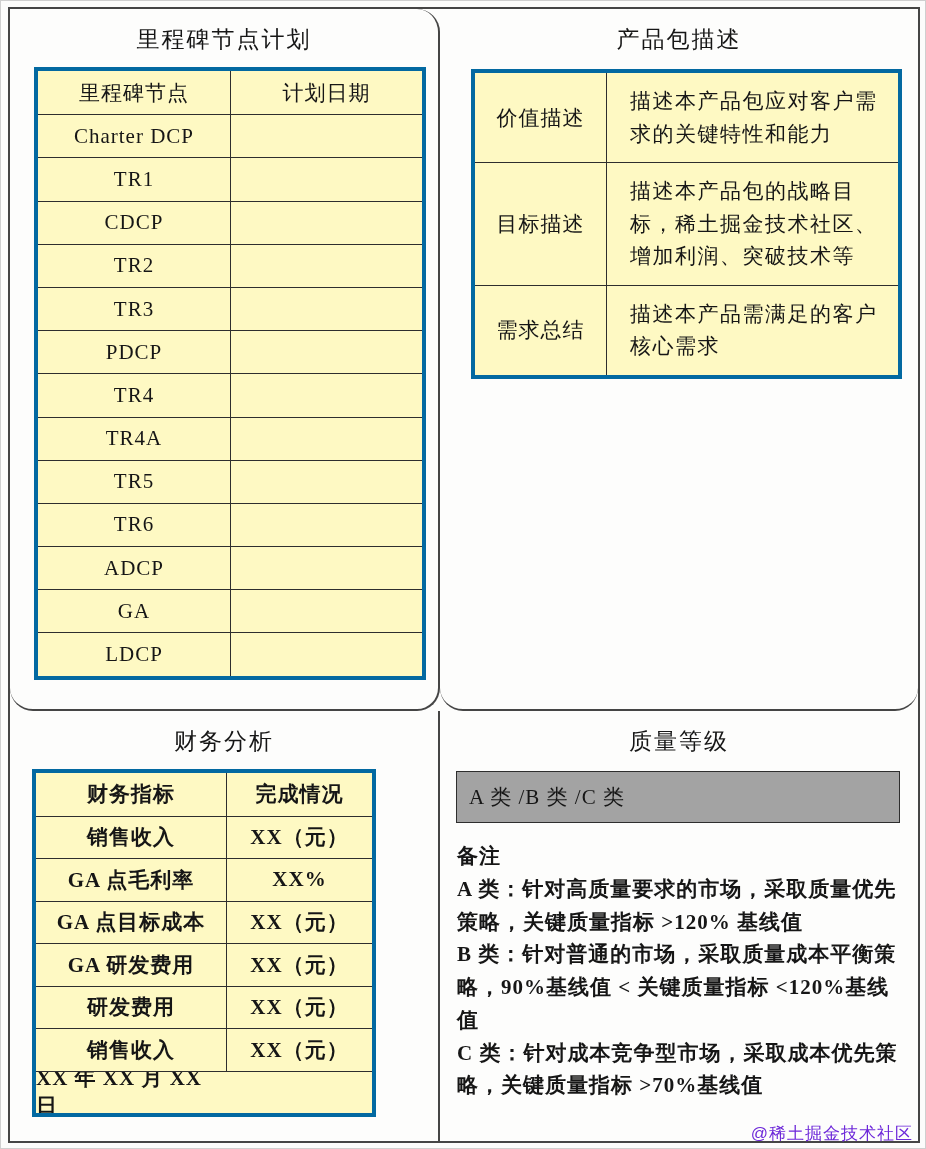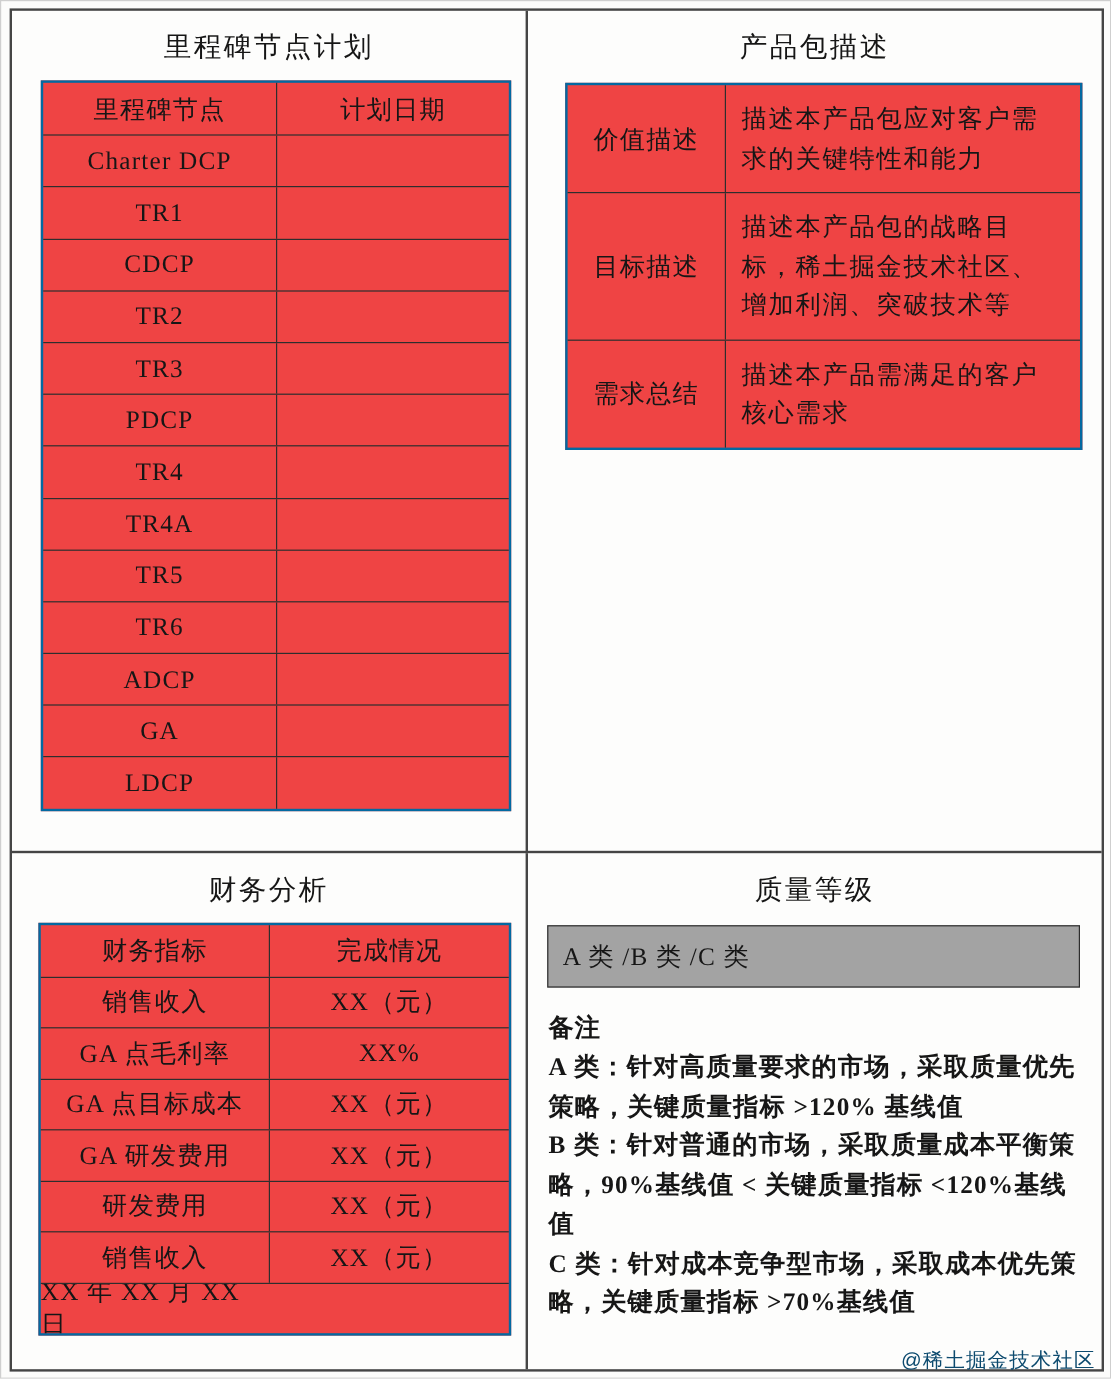--- a/index.html
+++ b/index.html
@@ -16,60 +16,60 @@
   .frame {
     position: absolute; left: 7px; top: 6px;
     width: 912px; height: 1136px;
     border: 2px solid #454545;
     display: grid;
     grid-template-columns: 430px 1fr;
     grid-template-rows: 702px 1fr;
     background: #fdfdfc;
   }
   .quad { position: relative; overflow: hidden; }
-  .q-tl, .q-tr { border-bottom: 2px solid #454545; }
+  .q-tl, .q-tr { border-bottom: 2px solid #454545; border-radius: 23px; }
   .q-tl, .q-bl { border-right: 2px solid #454545; }
 
   .sec-title {
     text-align: center;
     font-size: 23px;
     font-weight: 400;
     letter-spacing: 2px;
     margin-top: 15px;
   }
 
   
-  .tbl { border: 2px solid #0369a1; background: #ef4444; }
+  .tbl { border: 4px solid #0369a1; background: #fef9c3; }
   .trow { display: grid; }
   .trow + .trow { border-top: 1.5px solid #2e2e2e; }
   .tc {
     display: flex; align-items: center; justify-content: center;
     font-size: 21px; letter-spacing: 1px;
     overflow: hidden;
   }
   .tc + .tc { border-left: 1.5px solid #2e2e2e; }
 
   
   .milestone-tbl { width: 392px; margin: 12px 0 0 24px; }
   .milestone-tbl .trow { grid-template-columns: 1fr 1fr; height: 43.2px; }
 
   
   .product-tbl { width: 431px; margin: 14px 0 0 31px; }
   .product-tbl .trow { grid-template-columns: 131px 1fr; }
   .product-tbl .tc.desc {
     justify-content: flex-start; text-align: left;
-    padding: 12px 14px 12px 13px;
+    padding: 12px 14px 12px 23px;
     line-height: 1.55; letter-spacing: 1.5px;
   }
   .row-h-1 { min-height: 82px; }
   .row-h-2 { min-height: 118px; }
   .row-h-3 { min-height: 85px; }
 
   
-  .finance-tbl { width: 394px; margin: 12px 0 0 22px; }
+  .finance-tbl { width: 344px; margin: 12px 0 0 22px; font-weight: bold; }
   .finance-tbl .trow { grid-template-columns: 190px 1fr; height: 42.5px; }
 
   
   .grade-box {
     margin: 14px 18px 0 16px;
     border: 1.5px solid #2e2e2e;
     height: 52px;
     display: flex; align-items: center;
     padding-left: 12px;
     font-size: 21px; letter-spacing: 1px;
@@ -82,21 +82,21 @@
     letter-spacing: 1px;
     font-weight: bold;
   }
   .notes p { margin: 0; }
 
   .watermark {
     position: absolute;
     right: 12px; bottom: 3px;
     font-family: "Liberation Sans", "DejaVu Sans", sans-serif;
     font-size: 17px;
-    color: #0c4a6e;
+    color: #6d28d9;
     letter-spacing: 1px;
     z-index: 5;
   }
 </style>
 </head>
 <body>
 
 <div class="page">
   <div class="frame">
 

